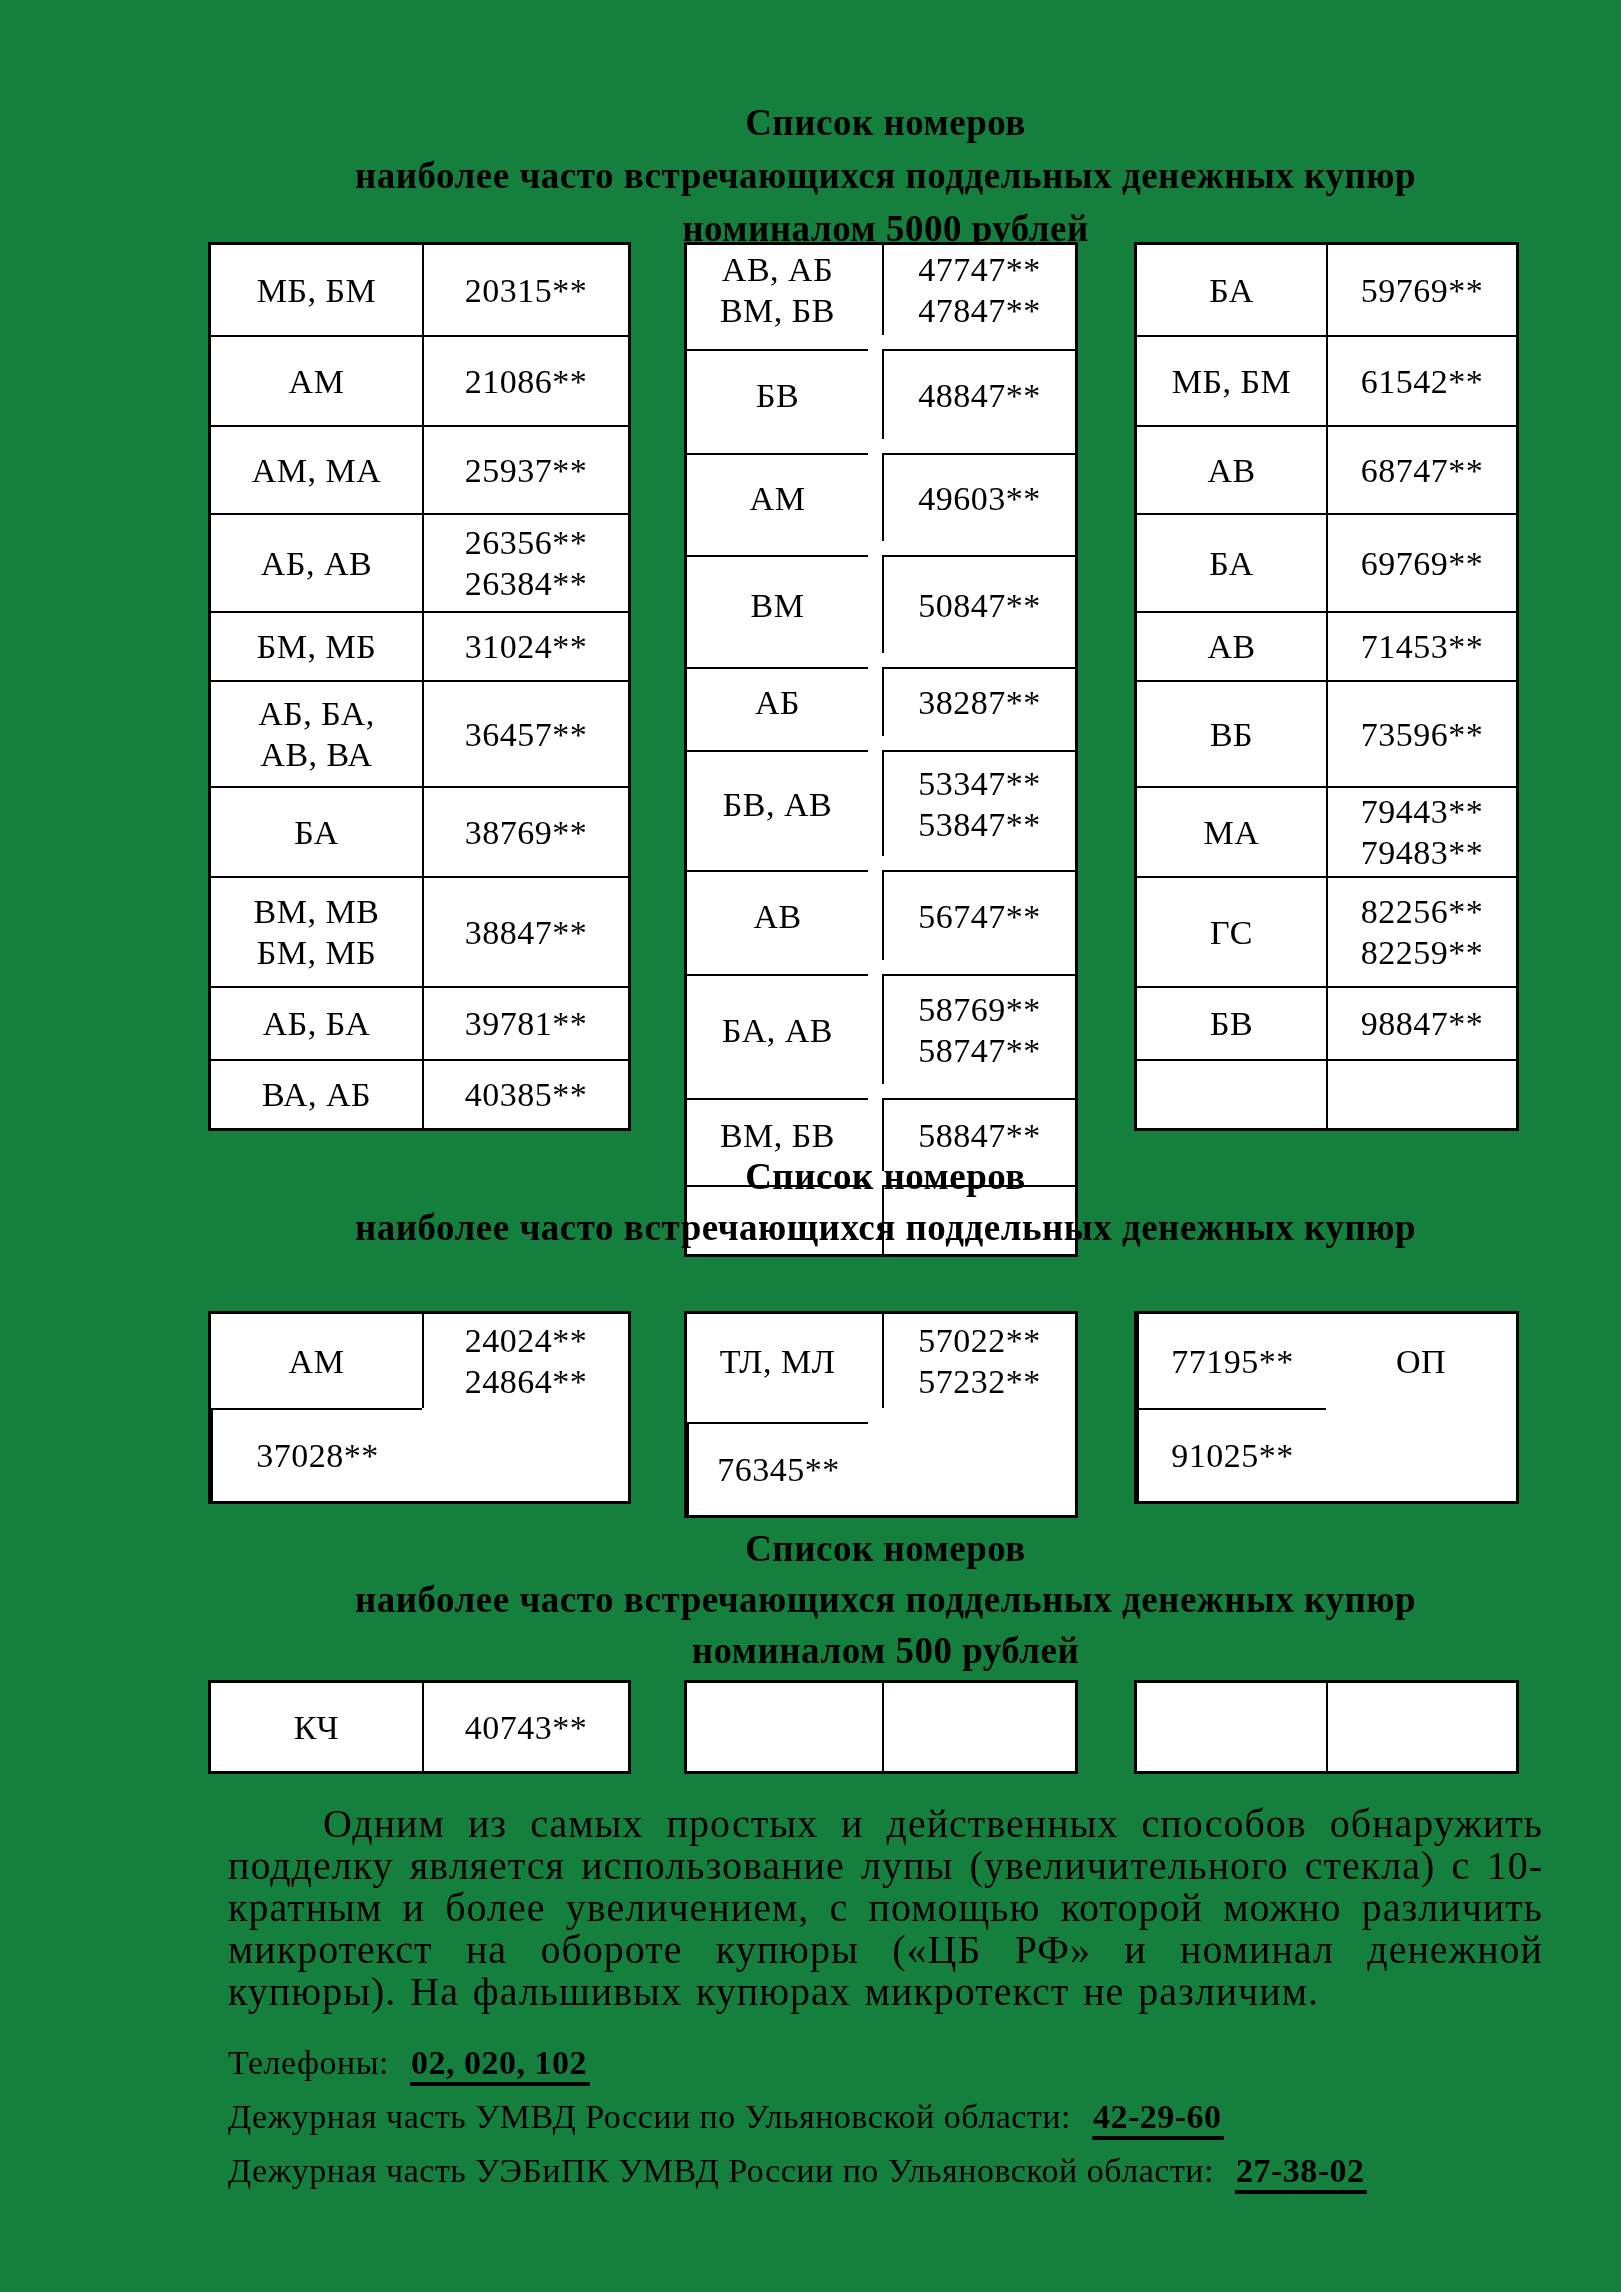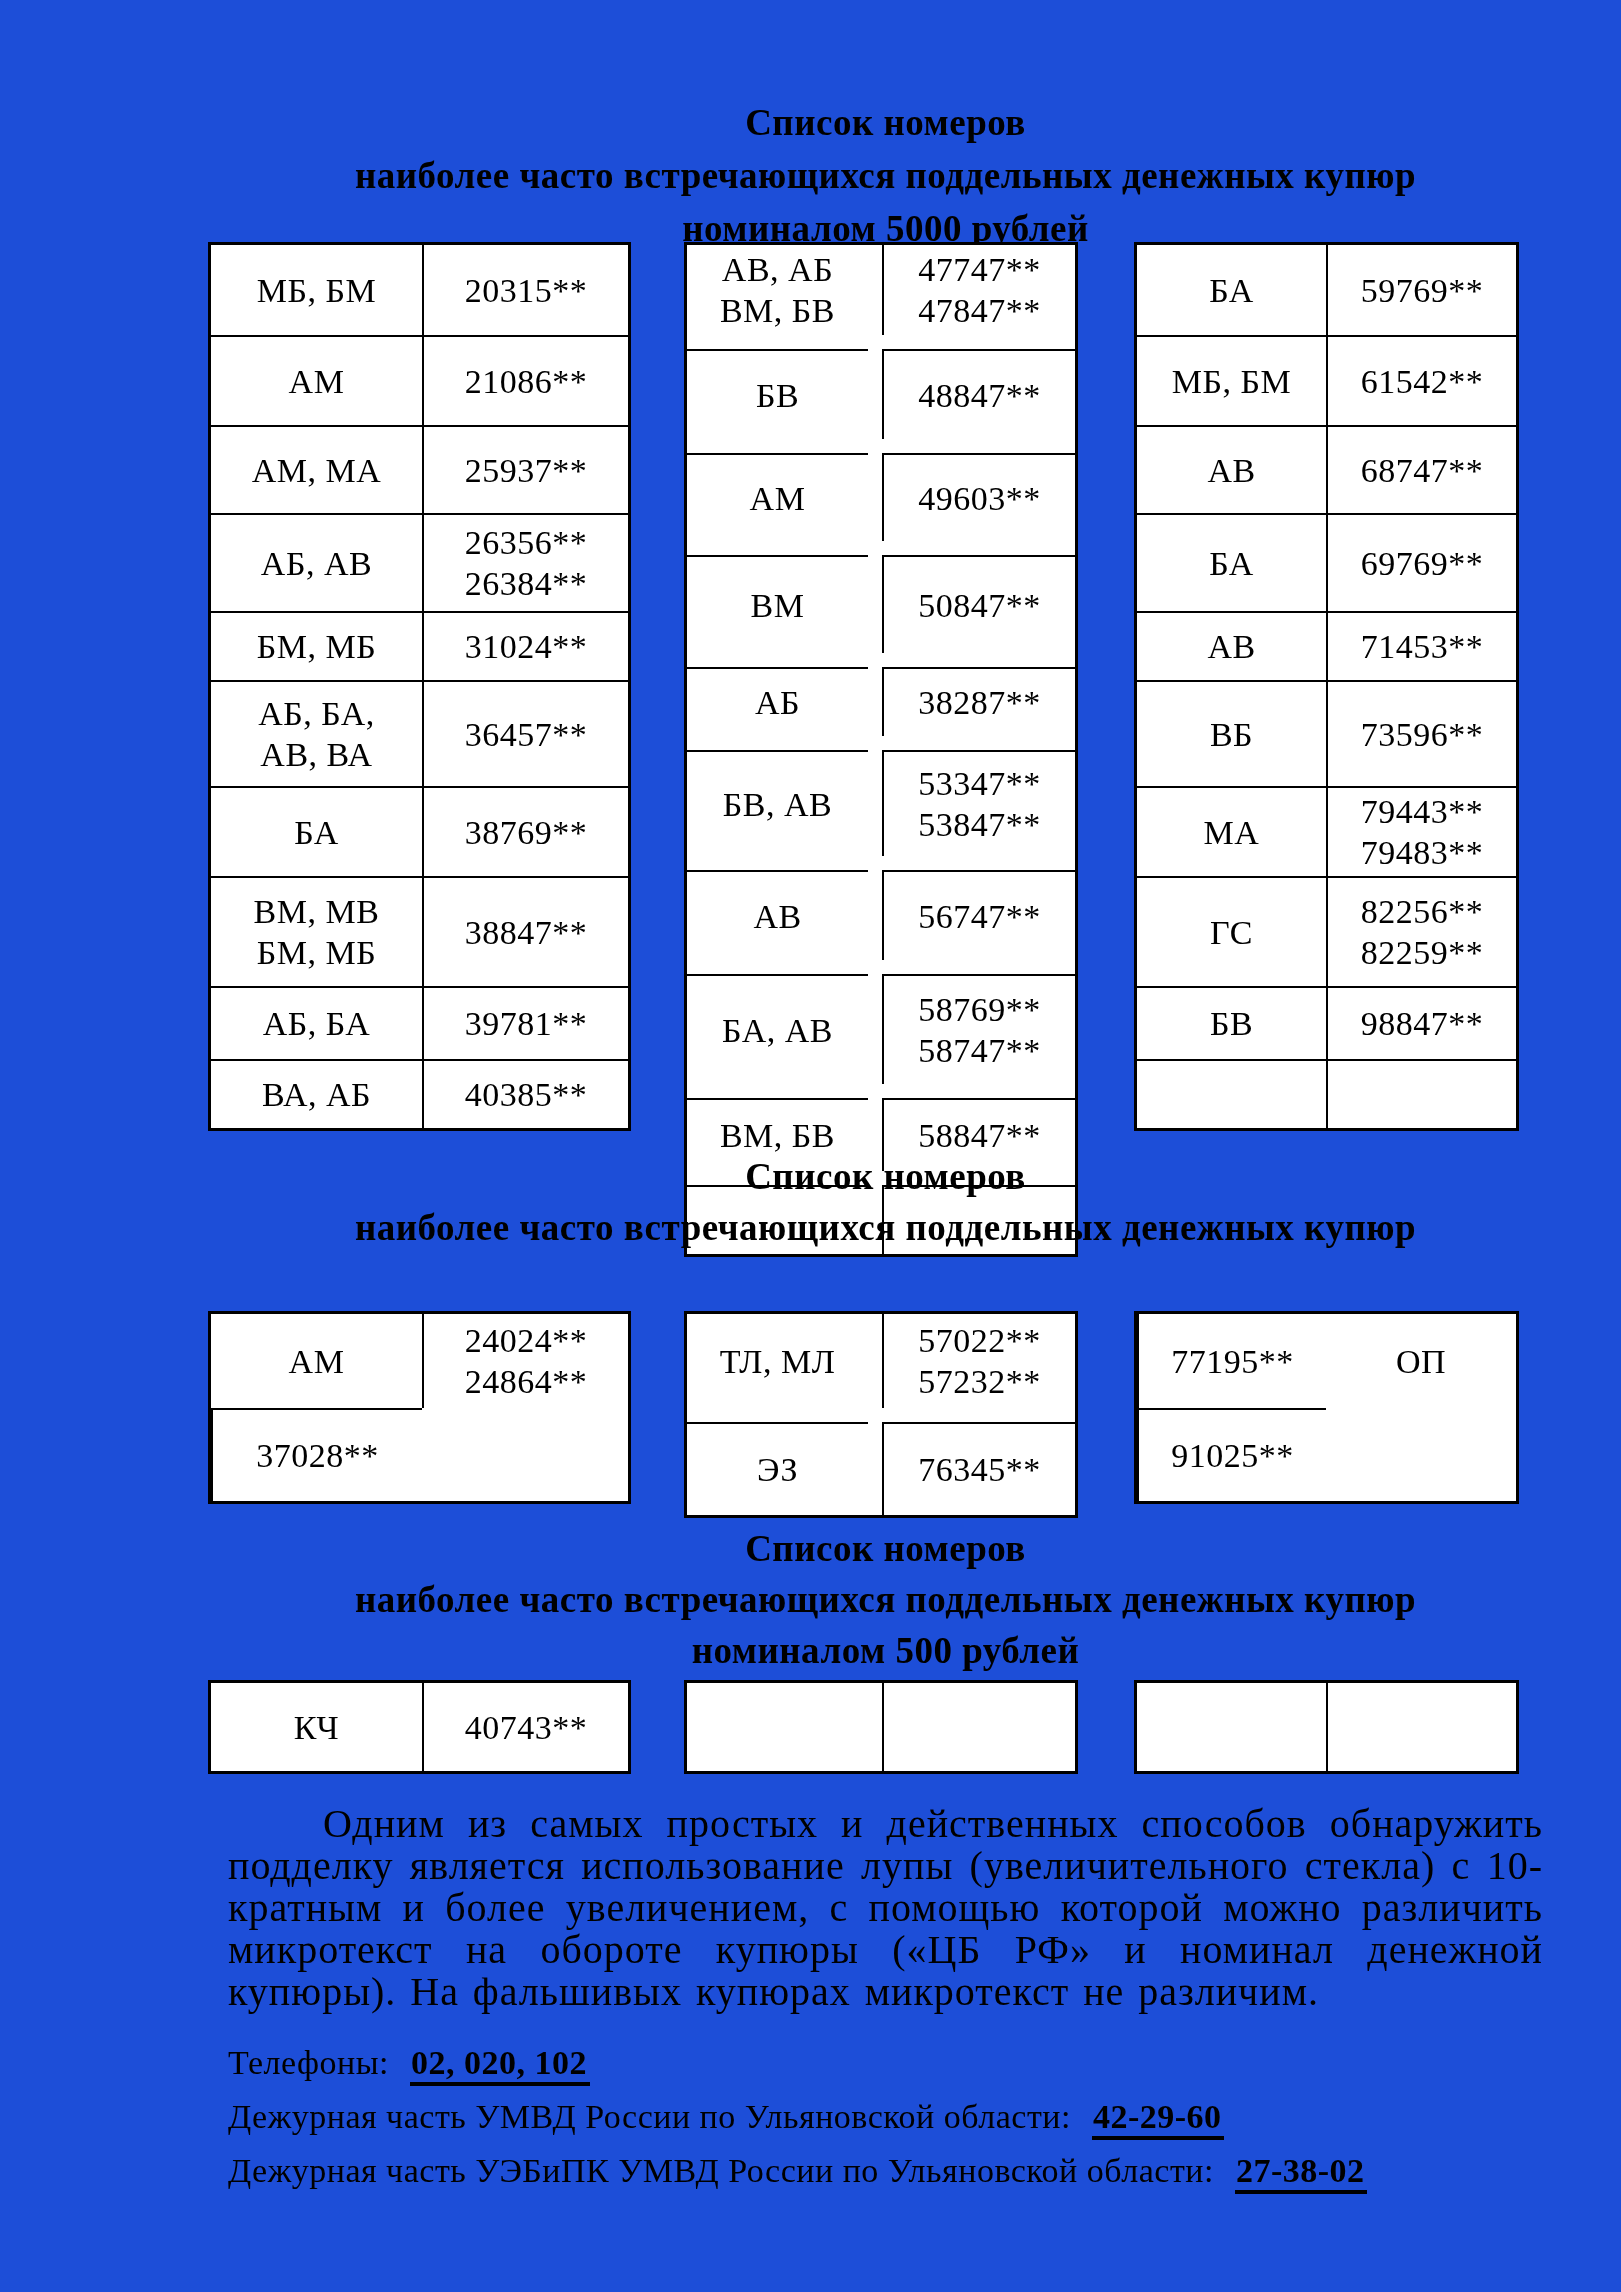--- a/index.html
+++ b/index.html
@@ -5,21 +5,21 @@
   html, body { margin: 0; padding: 0; }
   body {
     width: 1621px; height: 2293px;
     background: #e9e9e9;
     font-family: "Liberation Serif", "DejaVu Serif", serif;
     color: #000;
   }
   #page {
     position: relative;
     width: 1621px; height: 2293px;
-    background: #1d4ed8;
+    background: #15803d;
     overflow: hidden;
   }
   
   .title-block {
     position: absolute;
     left: 228px; width: 1315px;
     text-align: center;
     font-weight: bold;
     font-size: 37px;
     letter-spacing: 0.5px;
@@ -181,21 +181,20 @@
   <div class="tbl slot-a rows-1000">
     <div class="cell">АМ</div>
       <div class="cell num">24024**
 24864**</div>
       <div class="cell num">37028**</div>
   </div>
   <div class="tbl slot-b rows-1000">
     <div class="cell">ТЛ, МЛ</div>
       <div class="cell num">57022**
 57232**</div>
-    <div class="cell">ЭЗ</div>
       <div class="cell num">76345**</div>
   </div>
   <div class="tbl slot-c rows-1000">
       <div class="cell num">77195**</div>
     <div class="cell">ОП</div>
       <div class="cell num">91025**</div>
   </div>
 
   <div class="title-block" id="title-500">
     <div class="tline">Список номеров</div>

